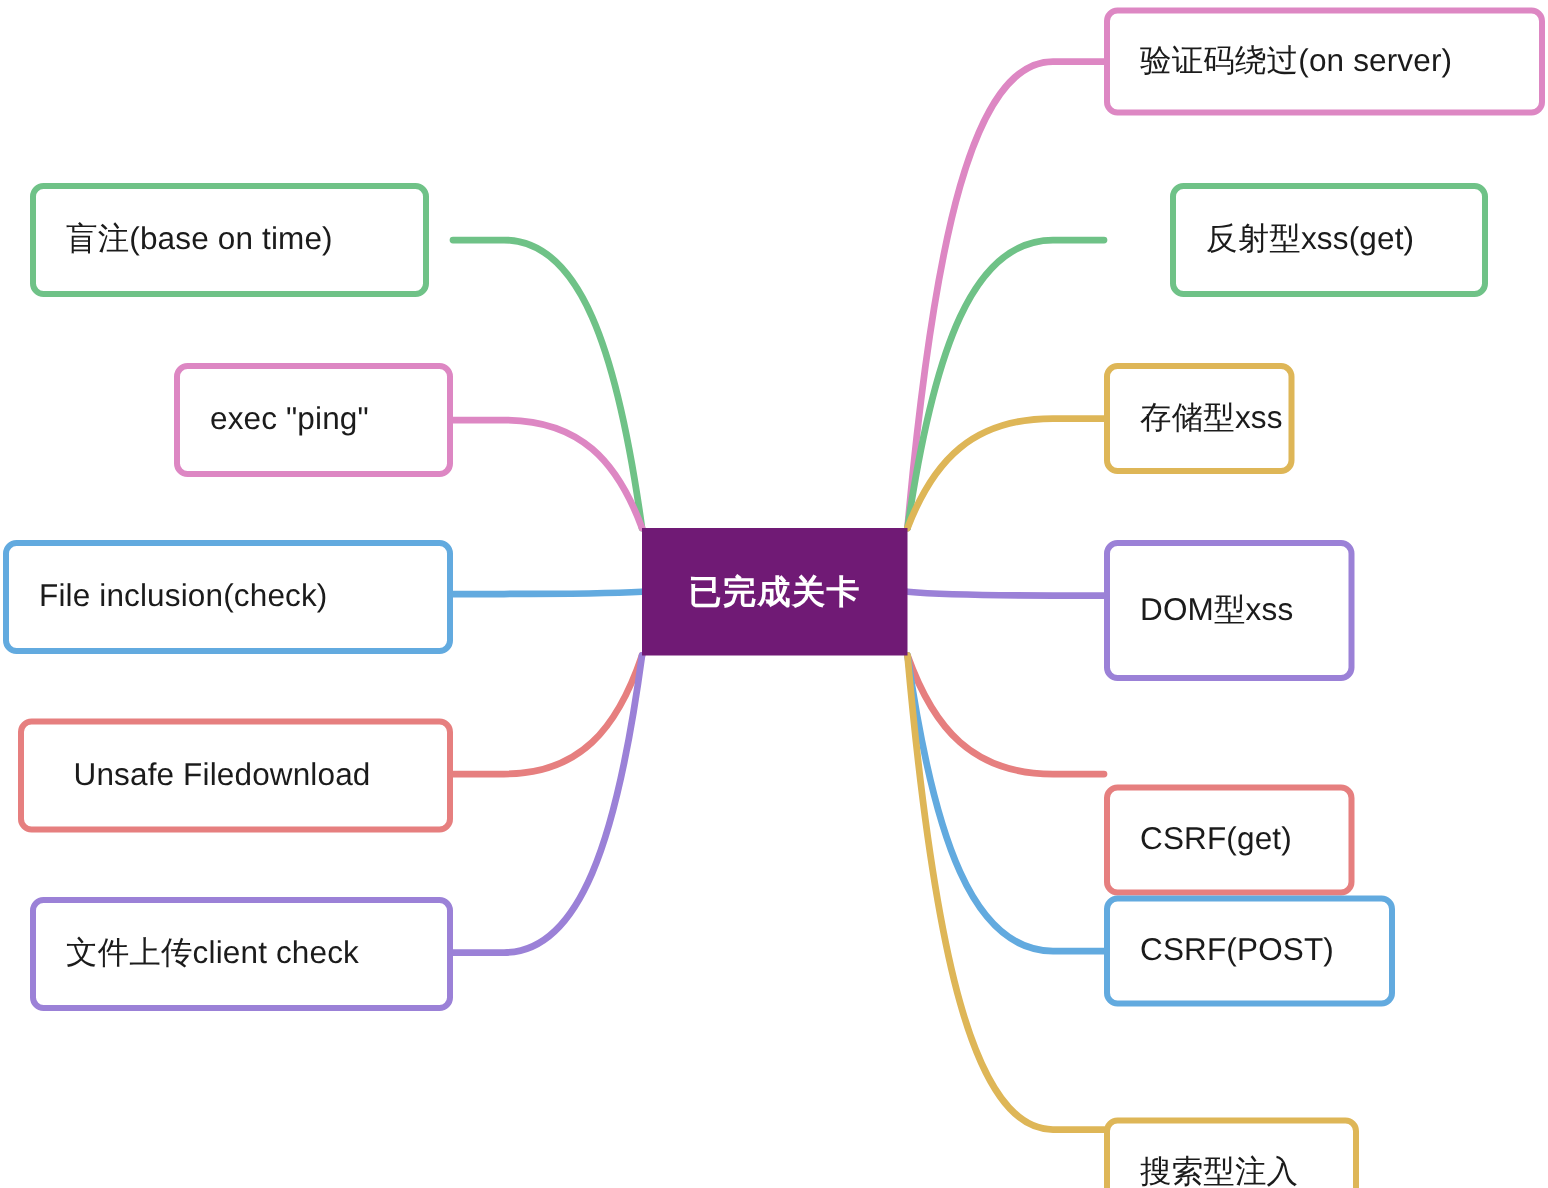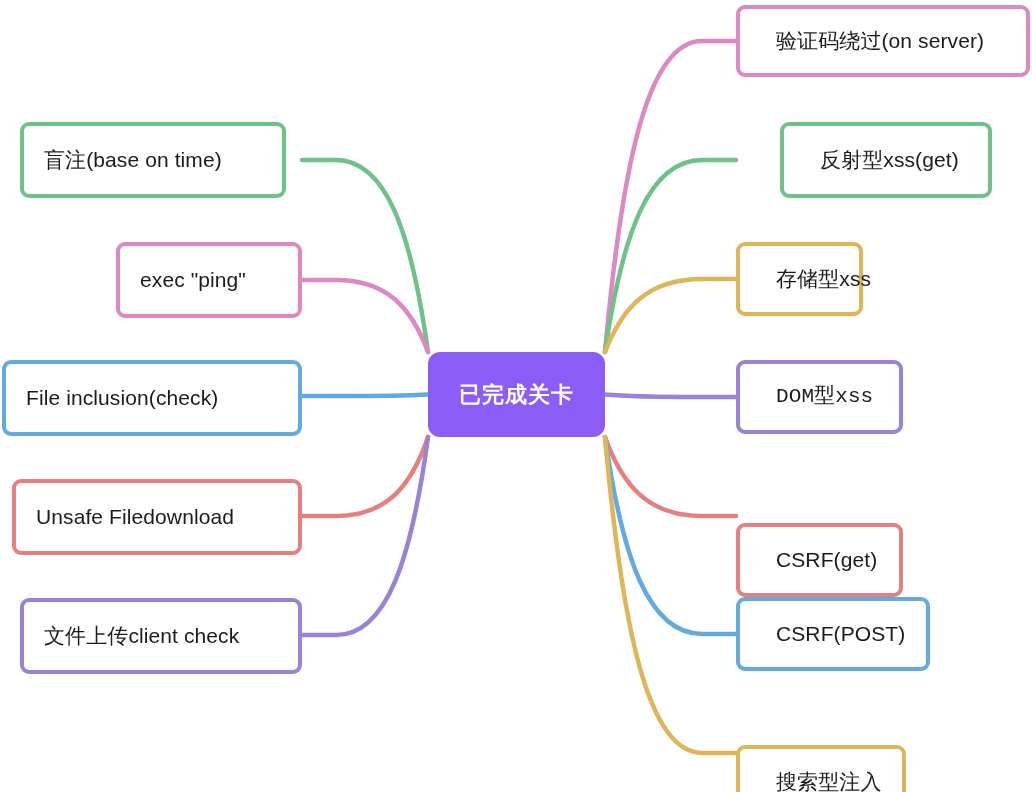--- a/index.html
+++ b/index.html
@@ -37,30 +37,30 @@
     z-index: 3;
   }
   .node .label {
     font-size: 21px;
     color: #1b1b1b;
     line-height: 1.15;
     white-space: nowrap;
     letter-spacing: 0.1px;
   }
   .node.left .label { padding-left: 20px; }
-  .node.right .label { padding-left: 36px; }
+  .node.right .label { padding-left: 20px; }
 
   .center-node {
     position: absolute;
     left: 428px;
     top: 352px;
     width: 177px;
     height: 85px;
-    background: #8b5cf6;
-    border-radius: 12px;
+    background: #701a75;
+    border-radius: 0;
     display: flex;
     align-items: center;
     justify-content: center;
     z-index: 5;
   }
   .center-node .label {
     color: #ffffff;
     font-size: 22px;
     font-weight: bold;
     letter-spacing: 1px;
@@ -94,38 +94,38 @@
   <div id="left-nodes">
       <div class="node left" style="left: 20px; top: 122px; width: 266px; height: 76px; border-color: rgb(111, 194, 135); text-align: center;">
         <span class="label">盲注(base on time)</span>
       </div>
       <div class="node left" style="left: 116px; top: 242px; width: 186px; height: 76px; border-color: rgb(221, 135, 195);">
         <span class="label">exec "ping"</span>
       </div>
       <div class="node left" style="left: 2px; top: 360px; width: 300px; height: 76px; border-color: rgb(98, 170, 223);">
         <span class="label">File inclusion(check)</span>
       </div>
-      <div class="node left" style="left: 12px; top: 479px; width: 290px; height: 76px; border-color: rgb(230, 127, 127);">
+      <div class="node left" style="left: 12px; top: 479px; width: 290px; height: 76px; border-color: rgb(230, 127, 127); padding-left: 13px;">
         <span class="label">Unsafe Filedownload</span>
       </div>
       <div class="node left" style="left: 20px; top: 598px; width: 282px; height: 76px; border-color: rgb(155, 129, 215);">
         <span class="label">文件上传client check</span>
       </div>
     </div>
   <div id="right-nodes">
       <div class="node right" style="left: 736px; top: 5px; width: 294px; height: 72px; border-color: rgb(221, 135, 195);">
         <span class="label">验证码绕过(on server)</span>
       </div>
       <div class="node right" style="left: 736px; top: 122px; width: 212px; height: 76px; border-color: rgb(111, 194, 135); margin-left: 44px;">
         <span class="label">反射型xss(get)</span>
       </div>
       <div class="node right" style="left: 736px; top: 242px; width: 127px; height: 74px; border-color: rgb(222, 182, 87);">
         <span class="label">存储型xss</span>
       </div>
-      <div class="node right" style="left: 736px; top: 360px; width: 167px; height: 74px; border-color: rgb(155, 129, 215); font-family: Liberation Mono, monospace;">
+      <div class="node right" style="left: 736px; top: 360px; width: 167px; height: 94px; border-color: rgb(155, 129, 215);">
         <span class="label">DOM型xss</span>
       </div>
       <div class="node right" style="left: 736px; top: 479px; width: 167px; height: 74px; border-color: rgb(230, 127, 127); margin-top: 44px;">
         <span class="label">CSRF(get)</span>
       </div>
       <div class="node right" style="left: 736px; top: 597px; width: 194px; height: 74px; border-color: rgb(98, 170, 223);">
         <span class="label">CSRF(POST)</span>
       </div>
       <div class="node right" style="left: 736px; top: 716px; width: 170px; height: 74px; border-color: rgb(222, 182, 87); margin-top: 29px;">
         <span class="label">搜索型注入</span>

